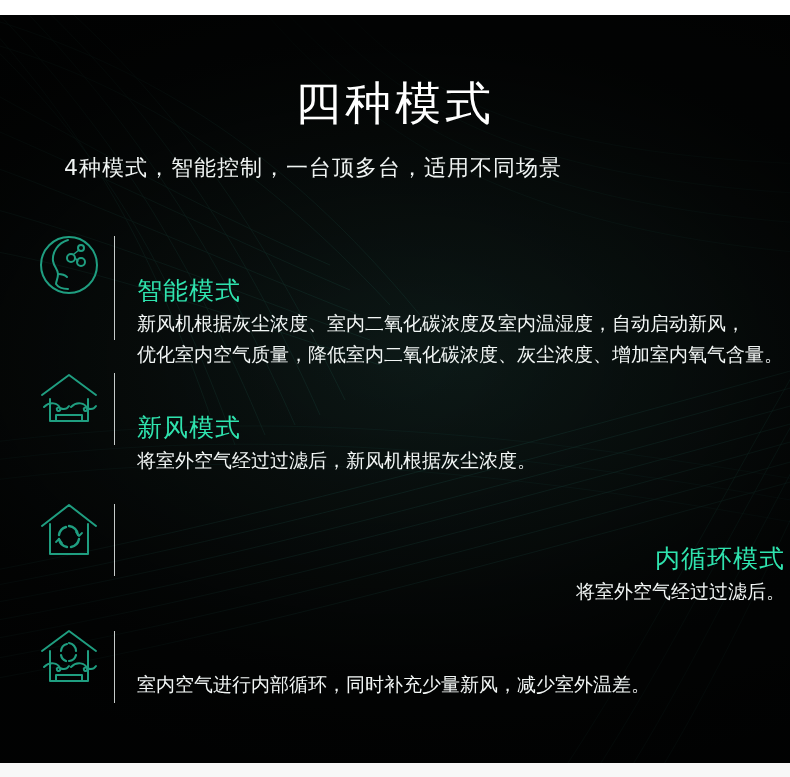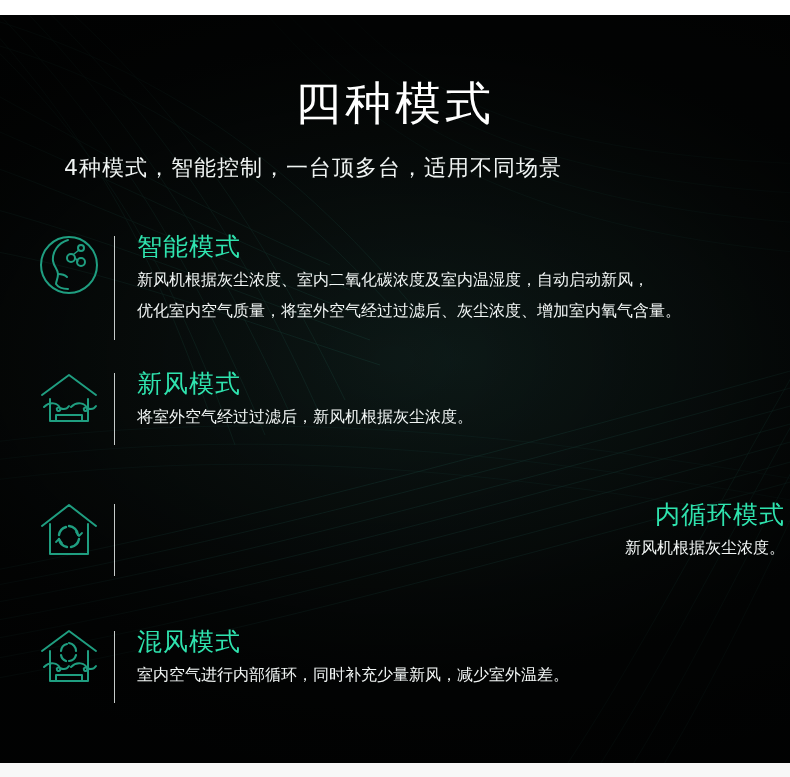--- a/index.html
+++ b/index.html
@@ -109,31 +109,32 @@
   .feat-divider {
     flex: 0 0 1px;
     width: 1px;
     background: #e9eeed;
     opacity: .85;
     margin: 6px 0 0 6px;
   }
   .feat-body {
     flex: 1 1 auto;
     padding-left: 22px;
+    margin-top: 44px;
   }
   .feat-title {
     font-size: 25px;
     line-height: 34px;
     color: #2fe3ae;
     letter-spacing: 1px;
     font-weight: 400;
     white-space: nowrap;
   }
   .feat-line {
-    font-size: 16px;
+    font-size: 19px;
     line-height: 31px;
     color: #f2f6f5;
     letter-spacing: 0px;
     font-weight: 400;
     white-space: nowrap;
   }
   .teal { stroke: #1f9e80; }
 </style>
 </head>
 <body>
@@ -203,21 +204,21 @@
           <circle cx="33" cy="24" r="4" class="teal" stroke-width="2"></circle>
           <circle cx="43" cy="28" r="4" class="teal" stroke-width="2"></circle>
           <circle cx="43" cy="14" r="3" class="teal" stroke-width="2"></circle>
           <path d="M37 24 L40 27 M36 20 L41 16" class="teal" stroke-width="1.6" stroke-linecap="round"></path>
         </svg>
       </div>
       <div class="feat-divider" style="height:104px;"></div>
       <div class="feat-body">
         <div class="feat-title">智能模式</div>
         <div class="feat-line">新风机根据灰尘浓度、室内二氧化碳浓度及室内温湿度，自动启动新风，</div>
-        <div class="feat-line">优化室内空气质量，将室外空气经过过滤后、灰尘浓度、增加室内氧气含量。</div>
+        <div class="feat-line">优化室内空气质量，降低室内二氧化碳浓度、灰尘浓度、增加室内氧气含量。</div>
       </div>
     </div>
 
     <div class="feature" style="top:352px;height:95px;">
       <div class="feat-icon">
         <svg width="62" height="58" viewBox="0 0 62 58" fill="none">
           <path d="M4 24 L31 4 L58 24" class="teal" stroke-width="2" stroke-linejoin="round" stroke-linecap="round"></path>
           <path d="M12 28 L12 50 L50 50 L50 28" class="teal" stroke-width="2" stroke-linejoin="round" stroke-linecap="round"></path>
           <path d="M18 50 L18 44 L44 44 L44 50" class="teal" stroke-width="2" stroke-linejoin="round" stroke-linecap="round"></path>
           <path d="M6 36 C12 30 20 32 22 37 C23 40 20 41 19 39 C18 37 20 36 22 37 C26 39 29 38 31 35" class="teal" stroke-width="2" stroke-linecap="round"></path>
@@ -240,41 +241,40 @@
           <path d="M41 37 A10 10 0 0 1 33 45" class="teal" stroke-width="2.4" stroke-linecap="round"></path>
           <path d="M29 45 A10 10 0 0 1 21 37" class="teal" stroke-width="2.4" stroke-linecap="round"></path>
           <path d="M21 33 A10 10 0 0 1 28 25" class="teal" stroke-width="2.4" stroke-linecap="round"></path>
           <path d="M38 30 L41 34 L44 31" class="teal" stroke-width="1.8" stroke-linecap="round" stroke-linejoin="round"></path>
           <path d="M24 41 L21 37 L18 40" class="teal" stroke-width="1.8" stroke-linecap="round" stroke-linejoin="round"></path>
         </svg>
       </div>
       <div class="feat-divider" style="height:72px;"></div>
       <div class="feat-body">
         <div class="feat-title">内循环模式</div>
-        <div class="feat-line">新风机根据灰尘浓度。</div>
+        <div class="feat-line">将室外空气经过过滤后。</div>
       </div>
     </div>
 
     <div class="feature" style="top:610px;height:95px;">
       <div class="feat-icon">
         <svg width="62" height="58" viewBox="0 0 62 58" fill="none">
           <path d="M4 22 L31 2 L58 22" class="teal" stroke-width="2" stroke-linejoin="round" stroke-linecap="round"></path>
           <path d="M12 22 L12 52 L50 52 L50 22" class="teal" stroke-width="2" stroke-linejoin="round" stroke-linecap="round"></path>
           <path d="M18 52 L18 46 L44 46 L44 52" class="teal" stroke-width="2" stroke-linejoin="round" stroke-linecap="round"></path>
           <path d="M31 14 A8 8 0 0 1 38 22" class="teal" stroke-width="2.2" stroke-linecap="round"></path>
           <path d="M38 26 A8 8 0 0 1 31 32" class="teal" stroke-width="2.2" stroke-linecap="round"></path>
           <path d="M28 32 A8 8 0 0 1 23 26" class="teal" stroke-width="2.2" stroke-linecap="round"></path>
           <path d="M23 22 A8 8 0 0 1 29 15" class="teal" stroke-width="2.2" stroke-linecap="round"></path>
           <path d="M6 38 C12 32 20 34 22 39 C23 42 20 43 19 41 C18 39 20 38 22 39 C26 41 29 40 31 37" class="teal" stroke-width="2" stroke-linecap="round"></path>
           <path d="M33 38 C39 32 47 34 49 39 C50 42 47 43 46 41 C45 39 47 38 49 39 C53 41 56 40 58 37" class="teal" stroke-width="2" stroke-linecap="round"></path>
         </svg>
       </div>
       <div class="feat-divider" style="height:72px;"></div>
       <div class="feat-body">
-        <div class="feat-title">混风模式</div>
         <div class="feat-line">室内空气进行内部循环，同时补充少量新风，减少室外温差。</div>
       </div>
     </div>
 
   </div>
 
   <div class="strip-bottom"></div>
 </div>
 
 </body></html>

